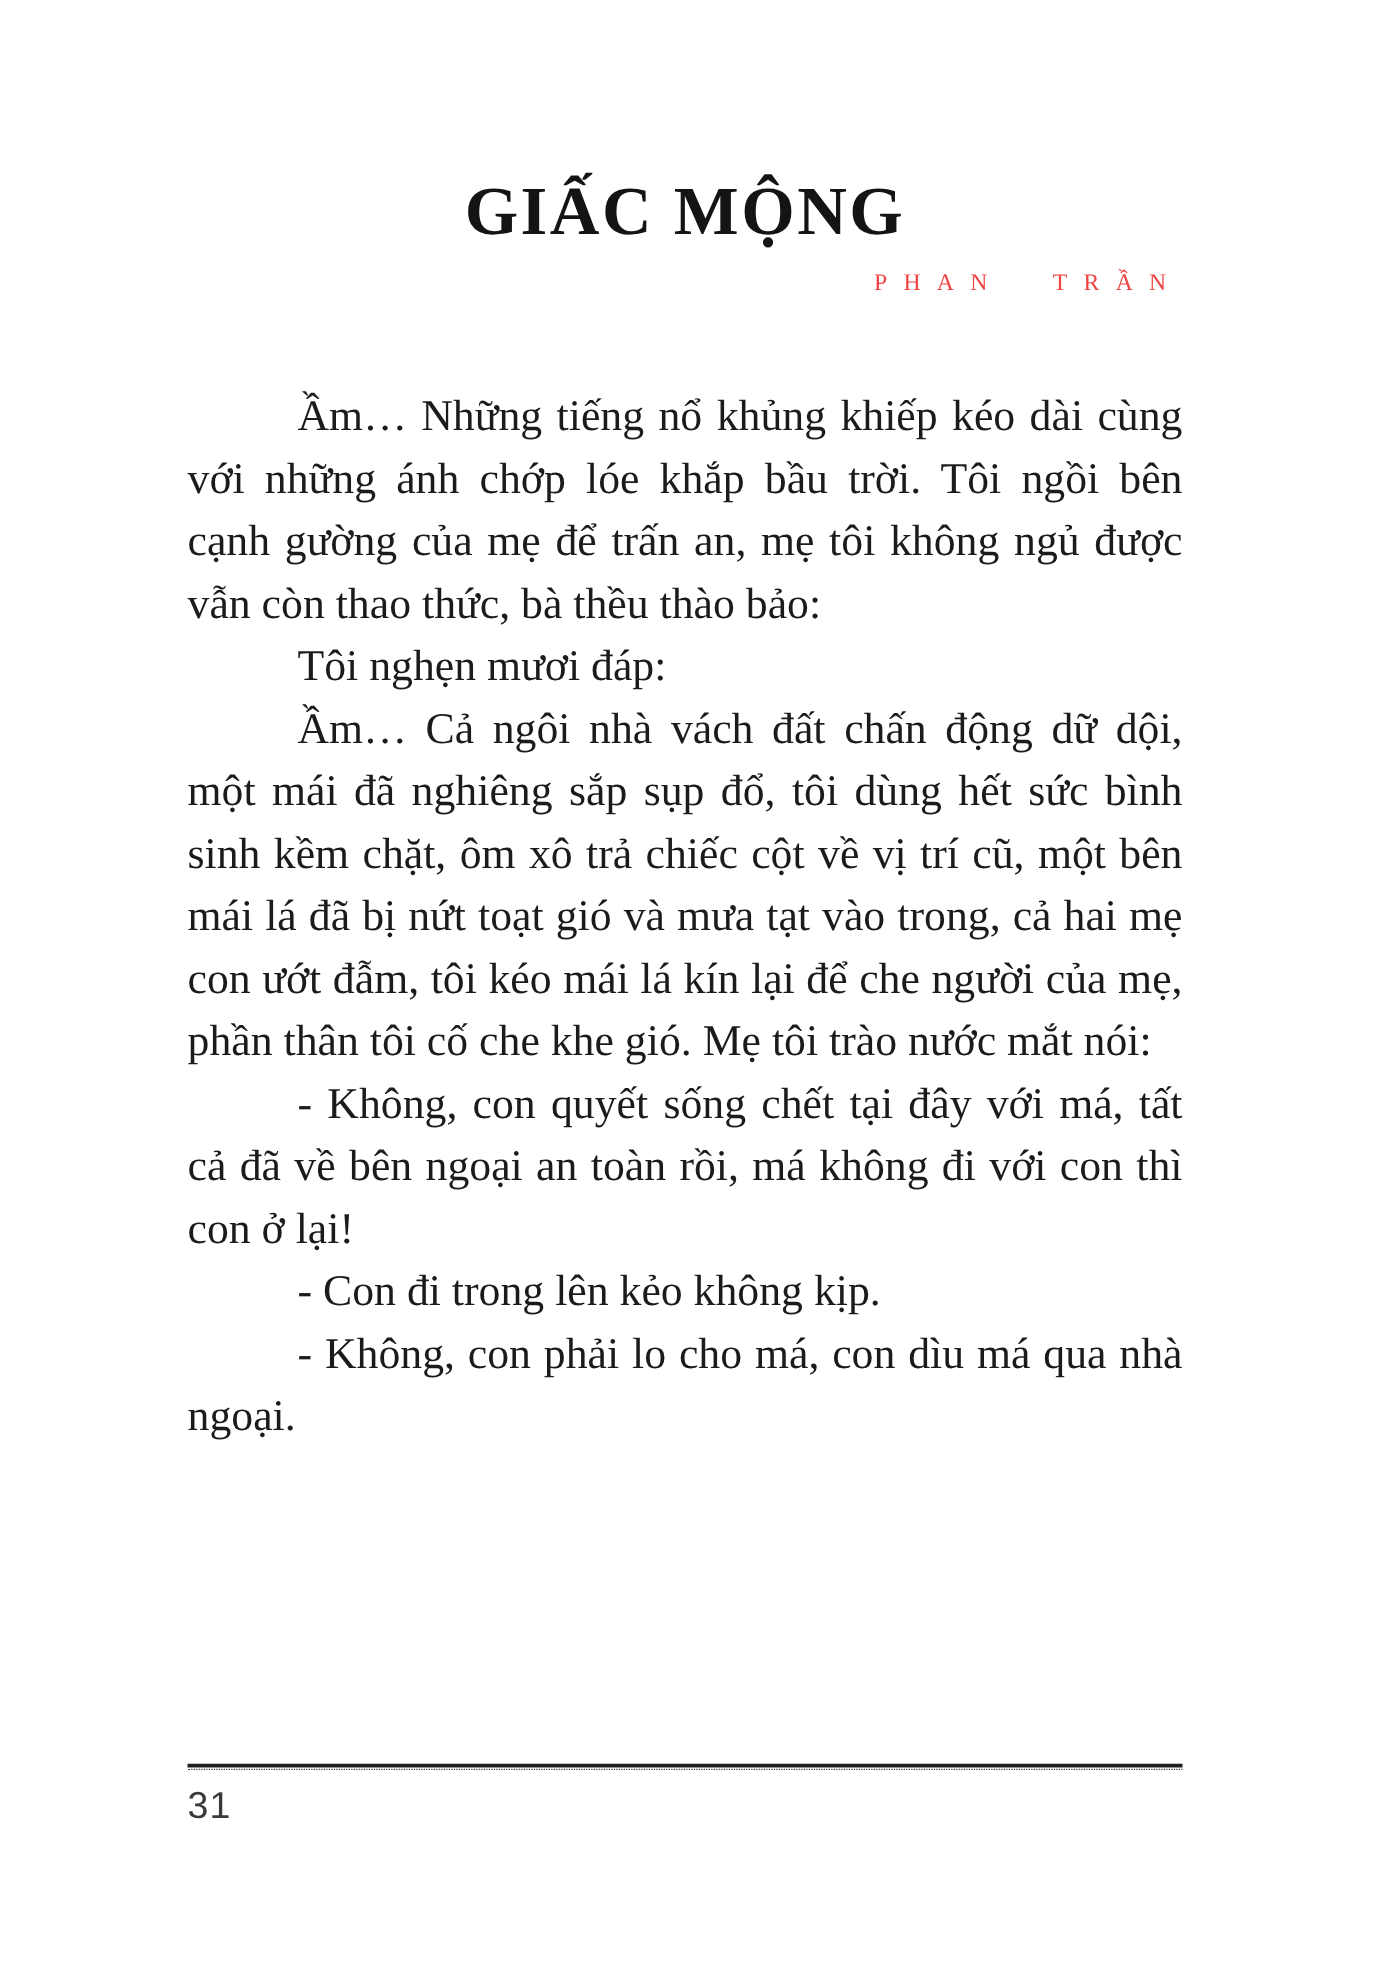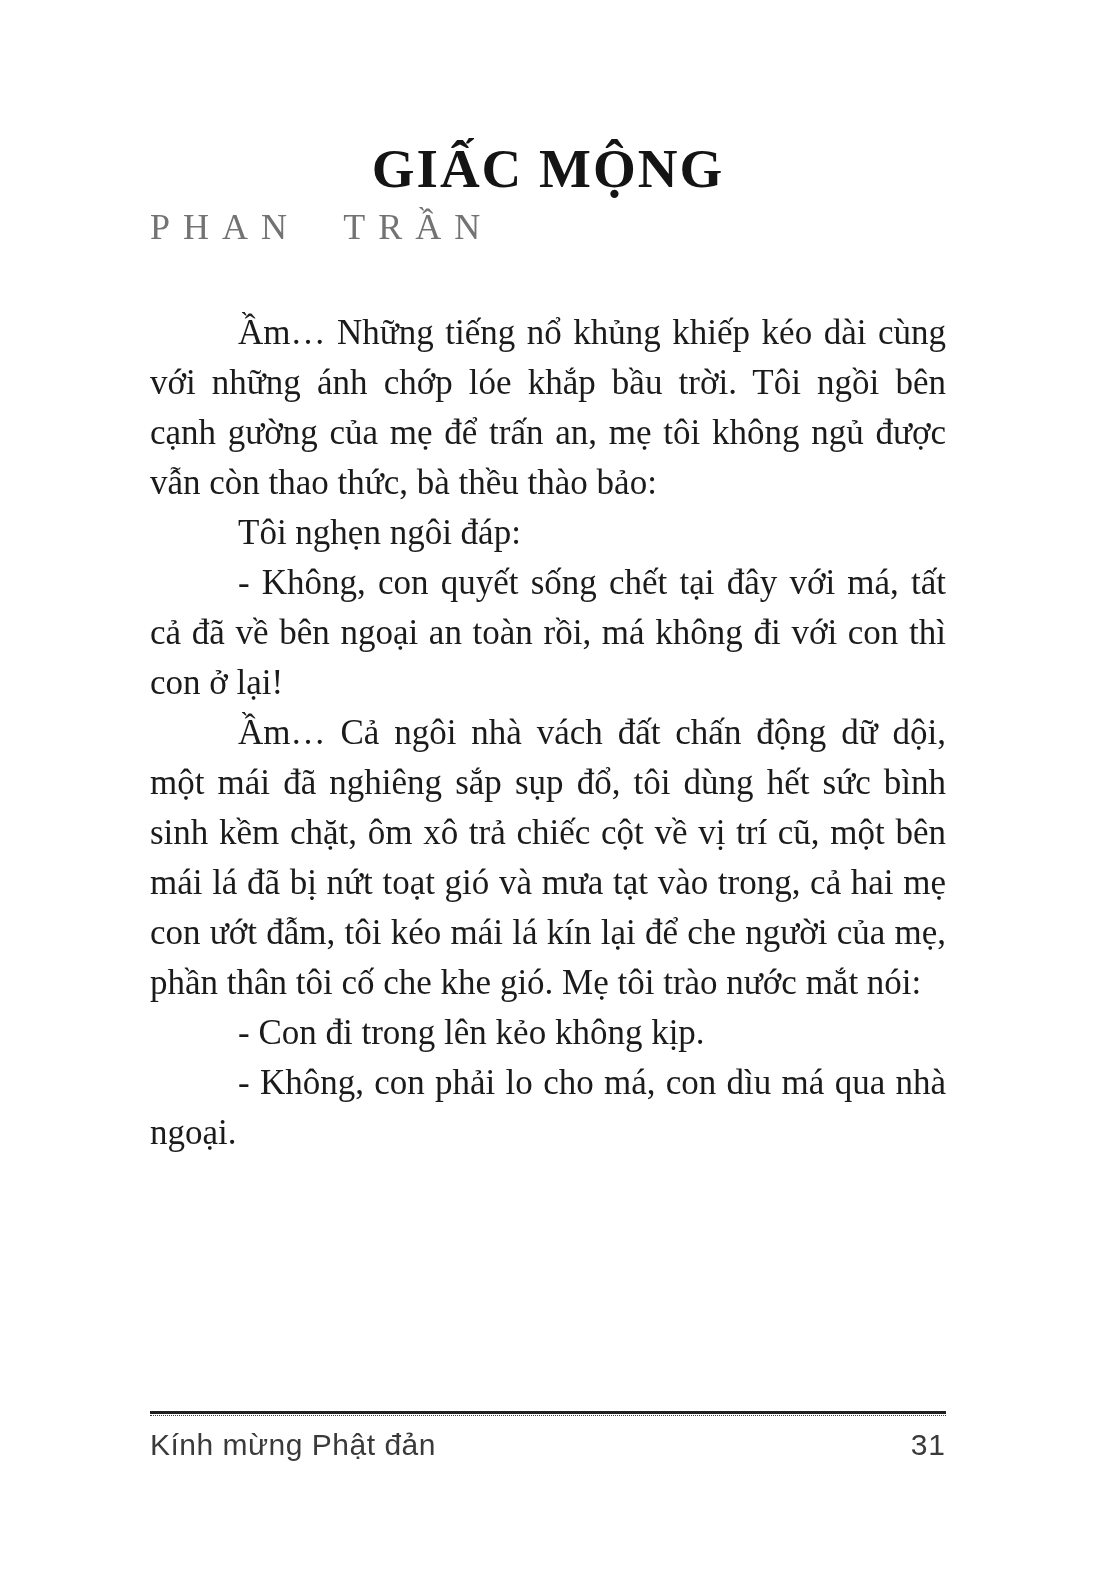--- a/index.html
+++ b/index.html
@@ -25,26 +25,26 @@
     font-size: 55px;
     line-height: 62px;
     font-weight: bold;
     text-align: center;
     letter-spacing: 2px;
     color: #141414;
     font-family: "Liberation Serif", serif;
   }
   .story-author {
     margin: 10px 0 0 0;
-    font-size: 36px;
+    font-size: 19px;
     line-height: 34px;
-    text-align: left;
+    text-align: right;
     letter-spacing: 13px;
     word-spacing: 22px;
-    color: #737373;
+    color: #ef4444;
     font-family: "Liberation Serif", serif;
   }
   .story-body {
     margin-top: 64px;
   }
   .story-body p {
     margin: 0;
     font-size: 35px;
     line-height: 50px;
     text-align: justify;
@@ -80,28 +80,27 @@
 
 <div class="page">
   <div class="content">
 
     <h1 class="story-title">GIẤC MỘNG</h1>
 
     <div class="story-author">PHAN TRẦN</div>
 
     <div class="story-body">
       <p>Ầm… Những tiếng nổ khủng khiếp kéo dài cùng với những ánh chớp lóe khắp bầu trời. Tôi ngồi bên cạnh gường của mẹ để trấn an, mẹ tôi không ngủ được vẫn còn thao thức, bà  thều thào bảo:</p>
-      <p>Tôi nghẹn ngôi đáp:</p>
+      <p>Tôi nghẹn mươi đáp:</p>
+      <p>Ầm… Cả ngôi nhà vách đất chấn động dữ dội, một mái đã nghiêng sắp sụp đổ, tôi dùng hết sức bình sinh kềm chặt, ôm xô trả chiếc cột về vị trí cũ, một bên mái lá đã bị nứt toạt gió và mưa tạt vào trong, cả hai mẹ con ướt đẫm, tôi kéo mái lá kín lại để che người của mẹ, phần thân tôi cố che khe gió. Mẹ tôi trào nước mắt nói:</p>
       <p>- Không, con quyết sống chết tại đây với má, tất cả  đã về bên ngoại an toàn rồi, má không đi với con thì con ở lại!</p>
-      <p>Ầm… Cả ngôi nhà vách đất chấn động dữ dội, một mái đã nghiêng sắp sụp đổ, tôi dùng hết sức bình sinh kềm chặt, ôm xô trả chiếc cột về vị trí cũ, một bên mái lá đã bị nứt toạt gió và mưa tạt vào trong, cả hai mẹ con ướt đẫm, tôi kéo mái lá kín lại để che người của mẹ, phần thân tôi cố che khe gió. Mẹ tôi trào nước mắt nói:</p>
       <p>- Con đi trong lên kẻo không kịp.</p>
       <p>- Không, con phải lo cho má, con dìu má qua nhà ngoại.</p>
     </div>
   </div>
 
   <div class="page-footer">
     <div class="footer-rule"></div>
     <div class="footer-row">
-      <span class="footer-left">Kính mừng Phật đản</span>
       <span class="footer-page-number">31</span>
     </div>
   </div>
 </div>
 
 </body></html>

